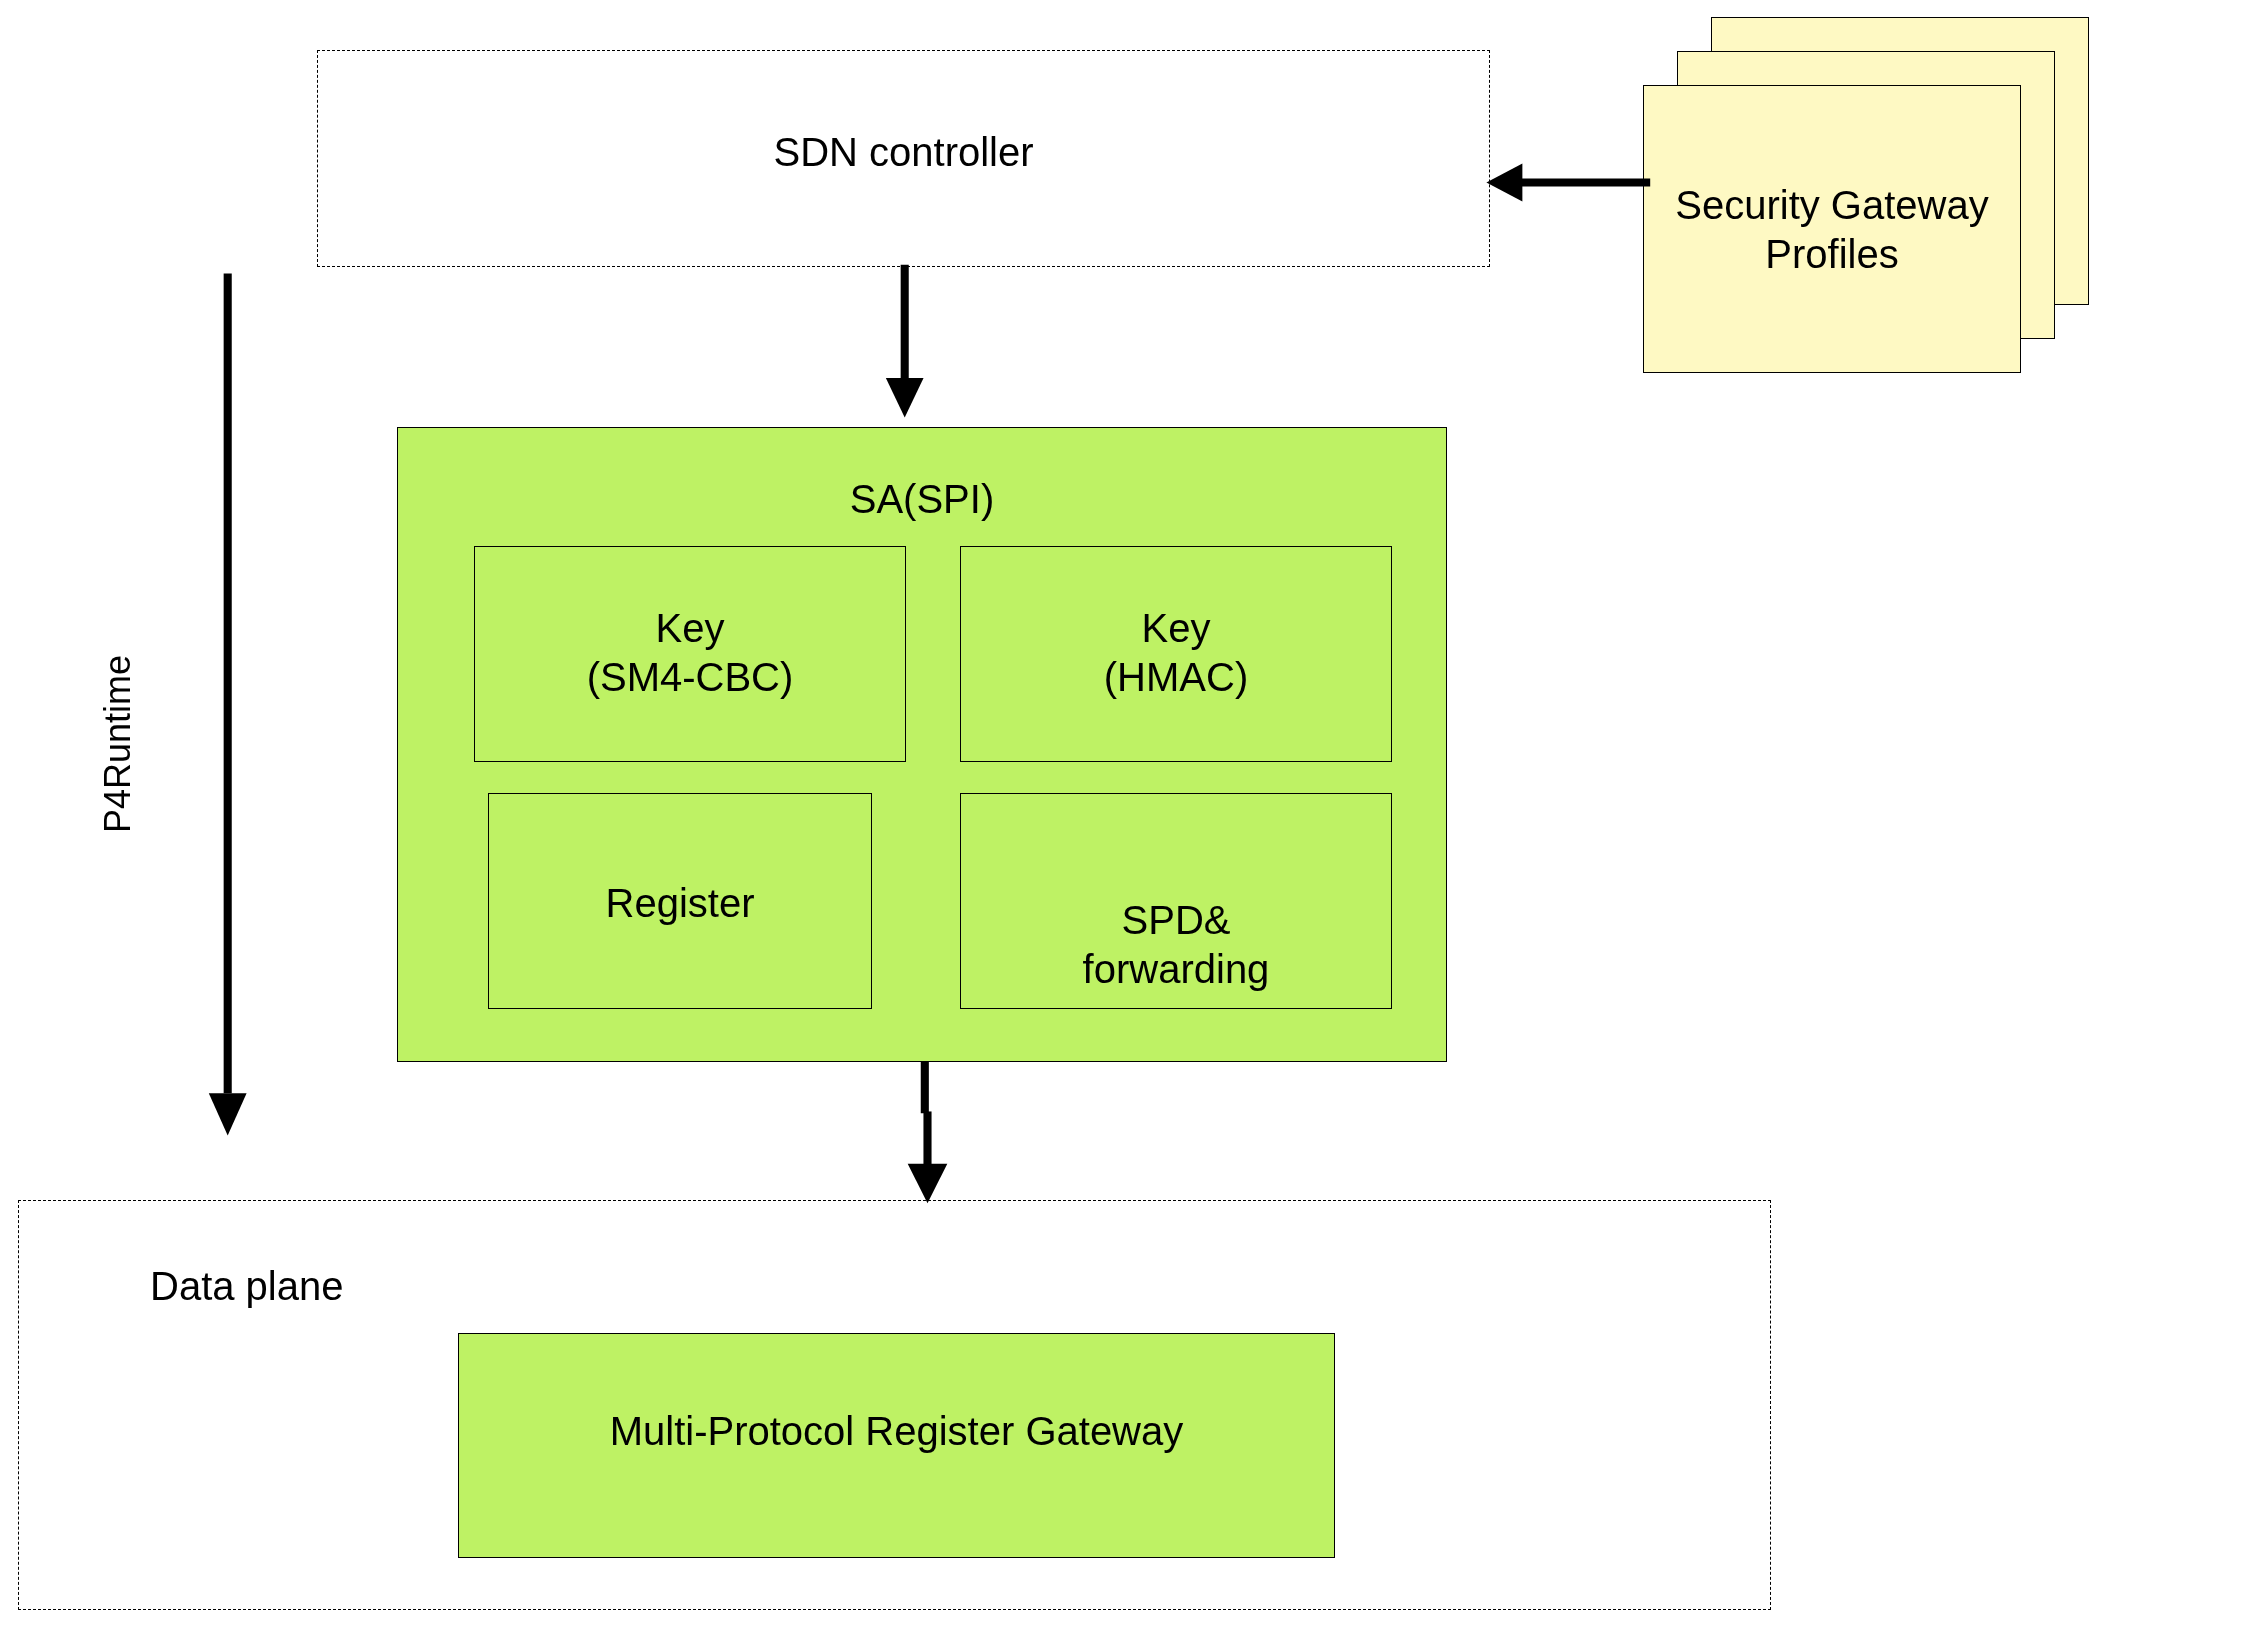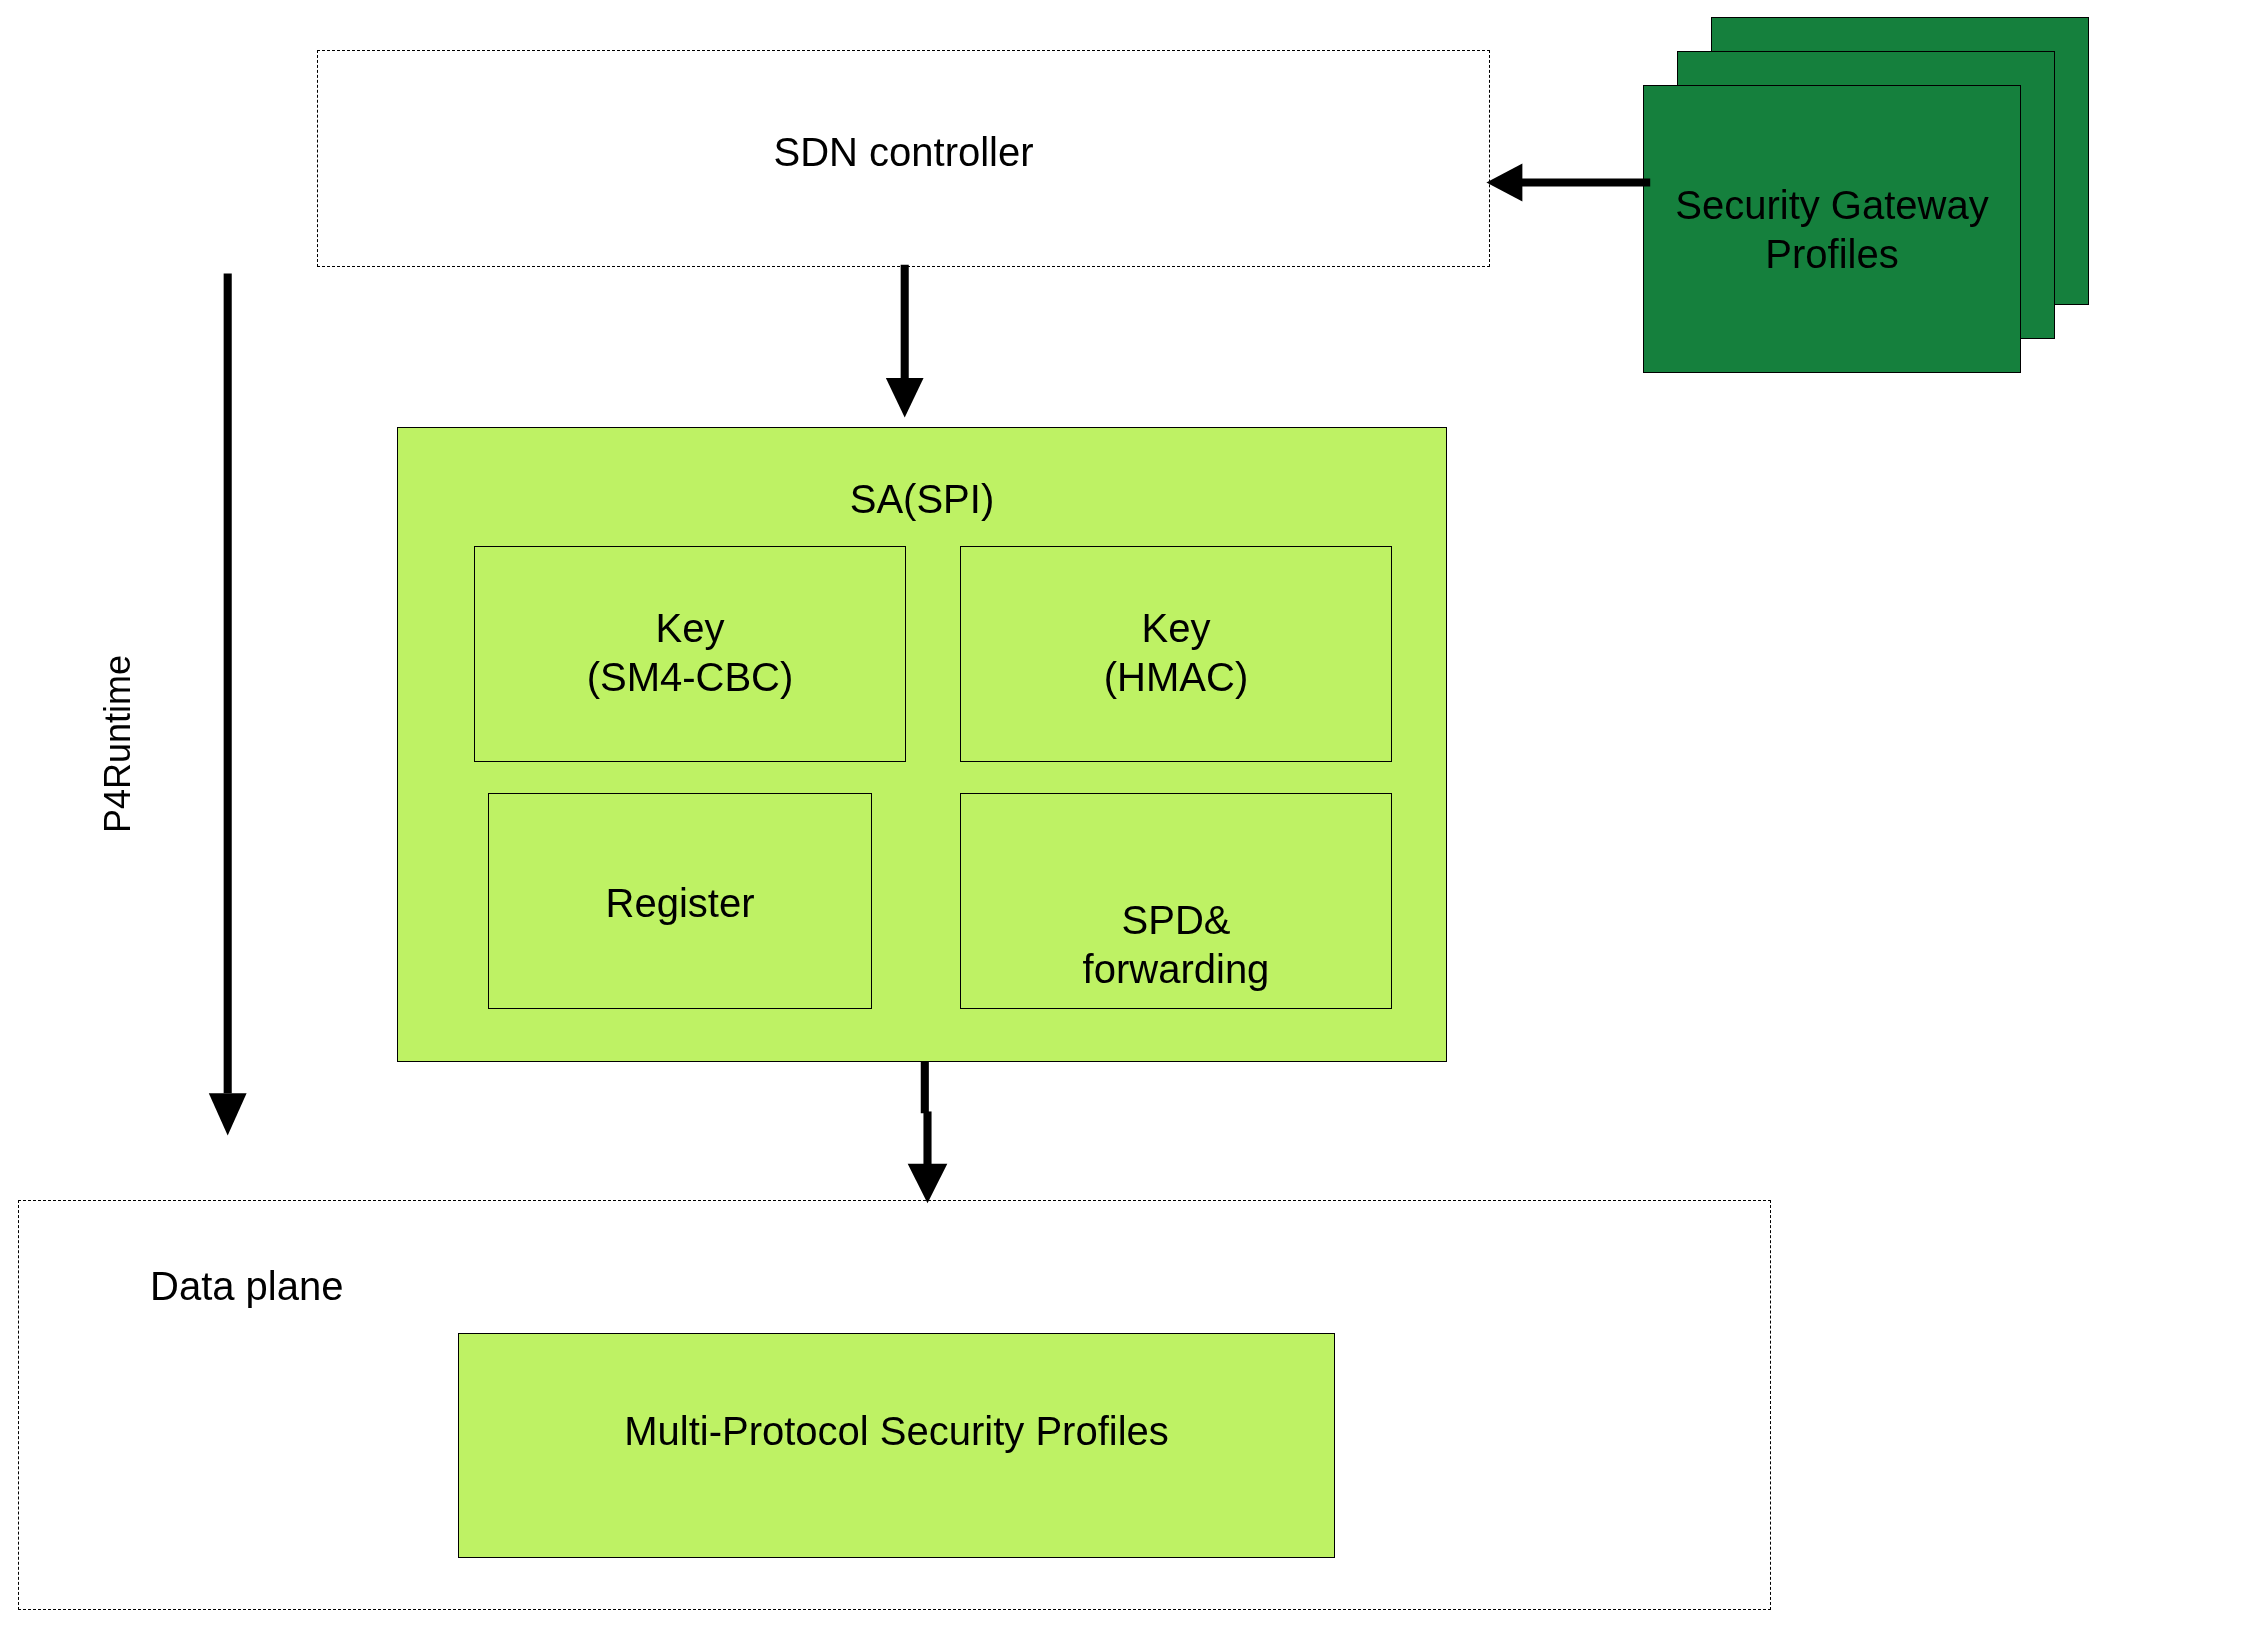--- a/index.html
+++ b/index.html
@@ -49,21 +49,21 @@
     left: 0;
     right: 0;
     text-align: center;
   }
 
   
   .stack-card {
     position: absolute;
     box-sizing: border-box;
     border: 1.8px solid #000000;
-    background: #15803d;
+    background: #fef9c3;
   }
 
   
   .connector {
     position: absolute;
     overflow: visible;
   }
   .connector svg {
     display: block;
     overflow: visible;
@@ -150,18 +150,18 @@
       <polygon points="23,962 2,915 44,915" fill="#000000"></polygon>
     </svg>
   </div>
 
   <div class="vlabel" style="left:97px; top:833px;">P4Runtime</div>
 
   <div class="box dashed-box" style="left:18px; top:1200px; width:1753px; height:410px;">
     <div class="label" style="left:131px; top:61px; text-align:center;">Data plane</div>
 
     <div class="box thin-box" style="left:439px; top:132px; width:877px; height:225px;">
-      <div class="label label-center" style="top:73px;">Multi-Protocol Security Profiles</div>
+      <div class="label label-center" style="top:73px;">Multi-Protocol Register Gateway</div>
     </div>
   </div>
 
 </div>
 
 
 </body></html>

